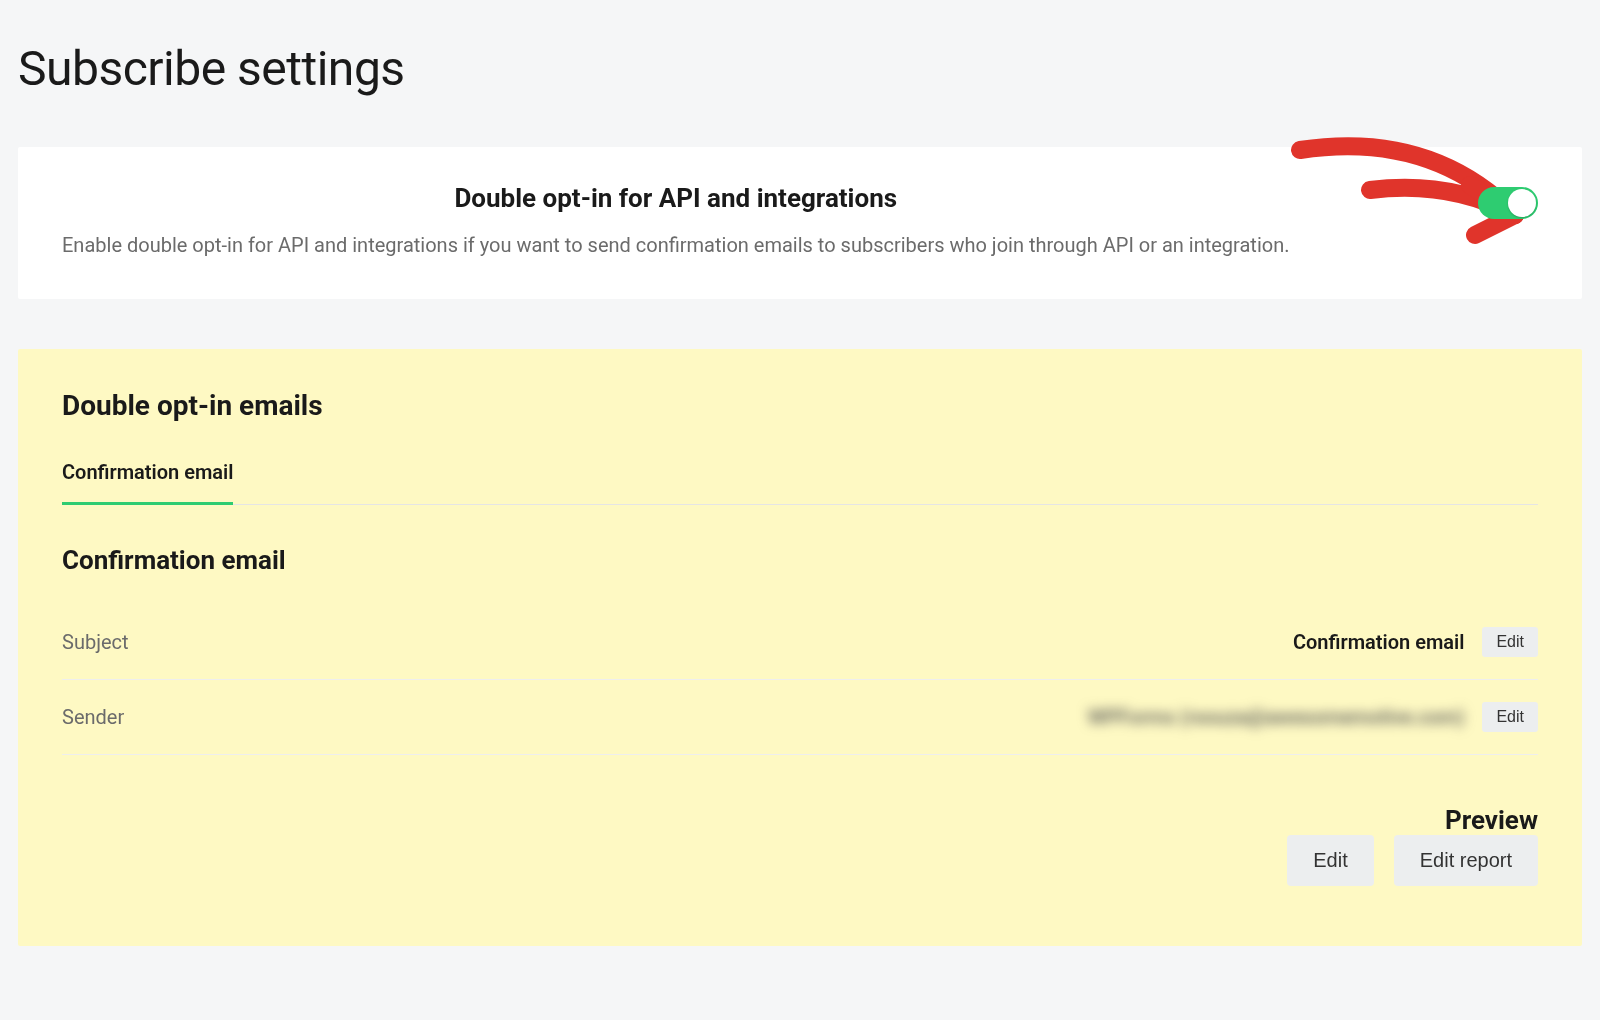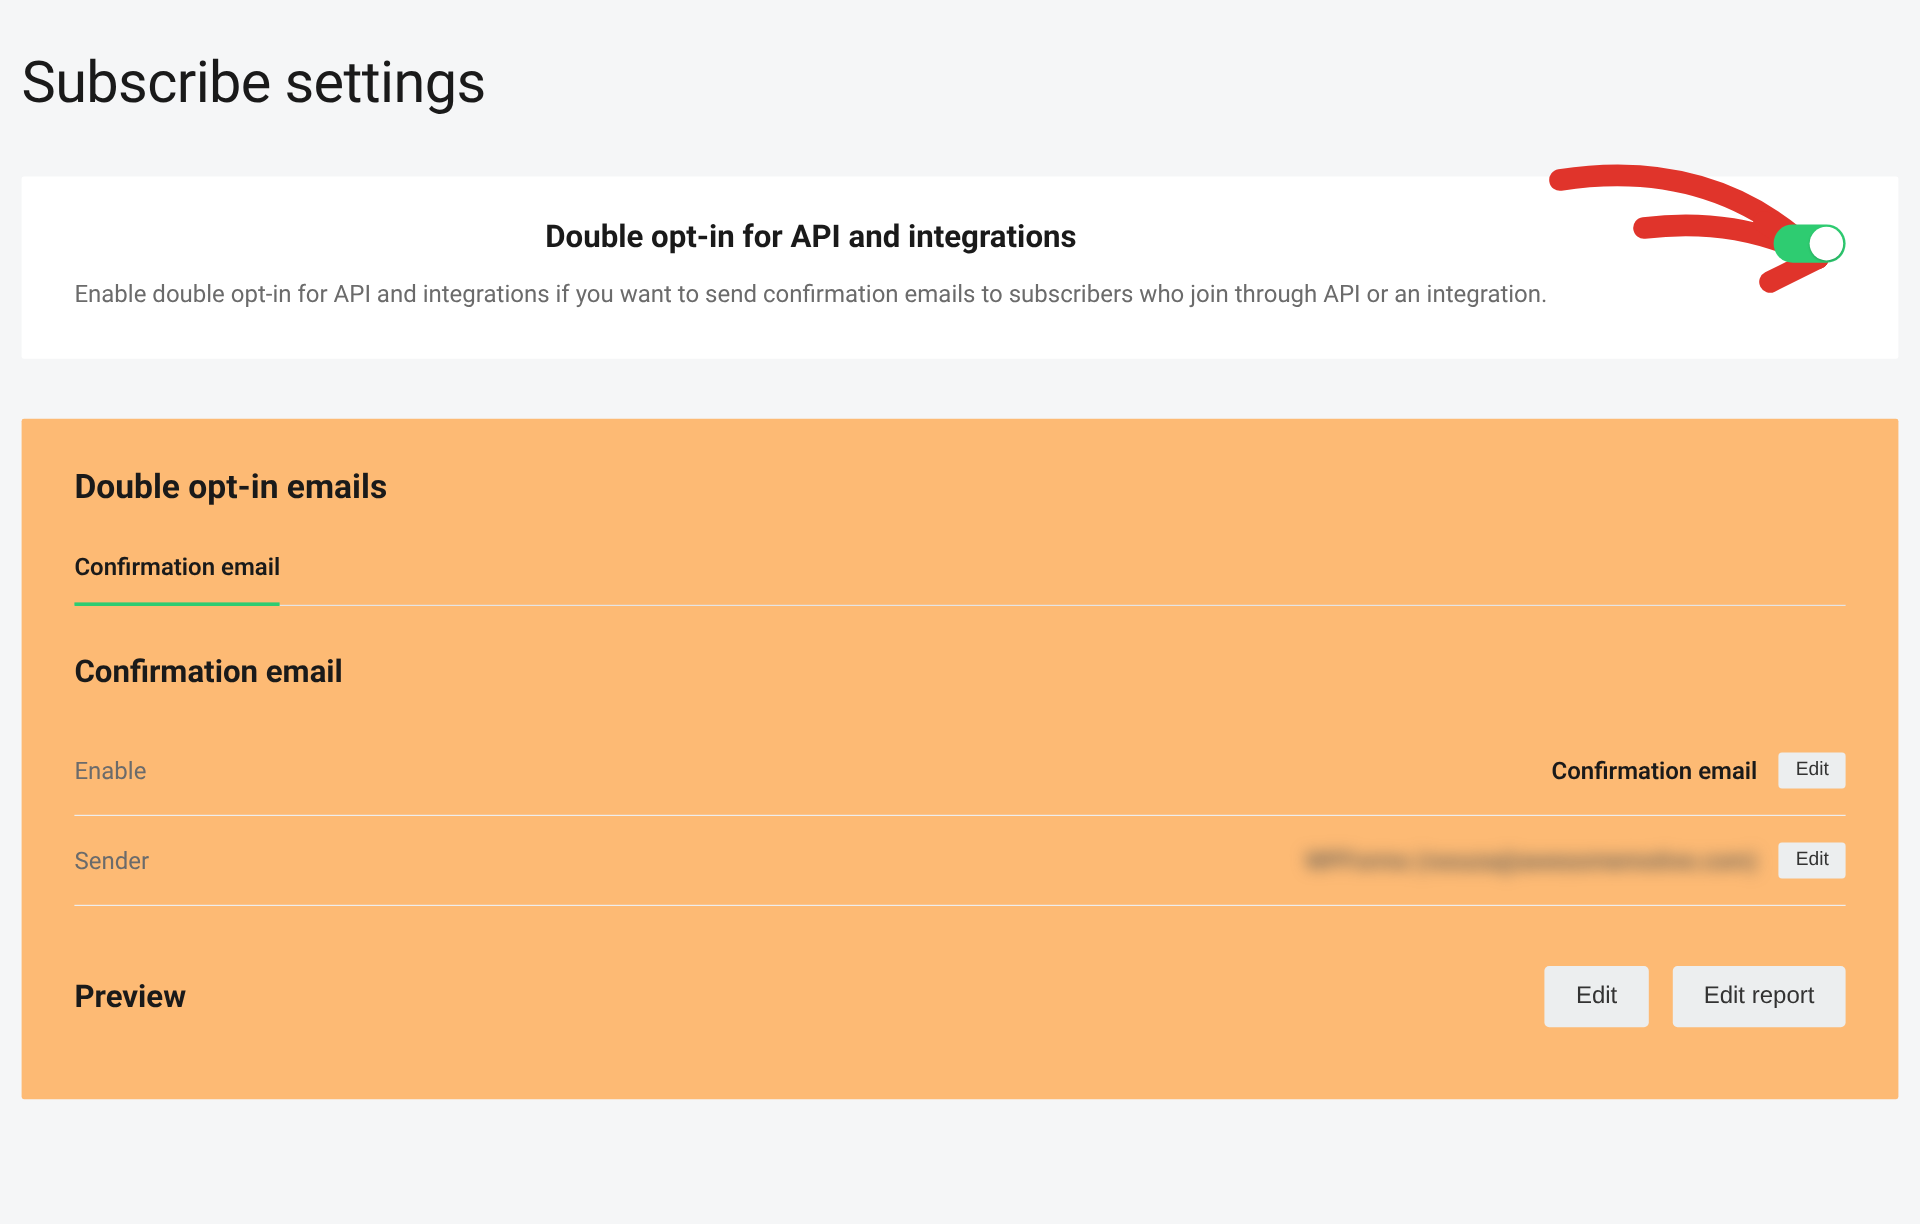--- a/index.html
+++ b/index.html
@@ -52,21 +52,21 @@
     position: absolute;
     right: 2px;
     top: 2px;
     width: 28px;
     height: 28px;
     background: #fff;
     border-radius: 50%;
     box-shadow: 0 1px 2px rgba(0,0,0,0.2);
   }
   .card2 {
-    background: #fdba74;
+    background: #fef9c3;
     margin: 0 18px 0 18px;
     padding: 40px 44px 60px 44px;
     border-radius: 2px;
     position: relative;
   }
   .section-title {
     font-size: 28px;
     font-weight: 700;
     margin-bottom: 38px;
   }
@@ -125,23 +125,24 @@
     background: #eceeef;
     border: none;
     font-size: 16px;
     color: #333;
     padding: 6px 14px;
     border-radius: 3px;
     cursor: pointer;
   }
   .preview-row {
     display: flex;
-    align-items: center;
+    align-items: flex-end;
     justify-content: space-between;
     margin-top: 50px;
+    flex-direction: column;
   }
   .preview-title {
     font-size: 26px;
     font-weight: 700;
   }
   .btn {
     background: #eceeef;
     border: none;
     font-size: 20px;
     color: #333;
@@ -189,21 +190,21 @@
   <div class="card2">
     <div class="section-title">Double opt-in emails</div>
 
     <div class="tabs">
       <div class="tab active">Confirmation email</div>
     </div>
 
     <div class="sub-title">Confirmation email</div>
 
     <div class="row">
-      <div class="row-label">Enable</div>
+      <div class="row-label">Subject</div>
       <div class="row-right">
         <div class="row-value">Confirmation email</div>
         <button class="small-btn">Edit</button>
       </div>
     </div>
 
     <div class="row">
       <div class="row-label">Sender</div>
       <div class="row-right">
         <div class="row-value blurred">WPForms (rsouza@awesomemotive.com)</div>

